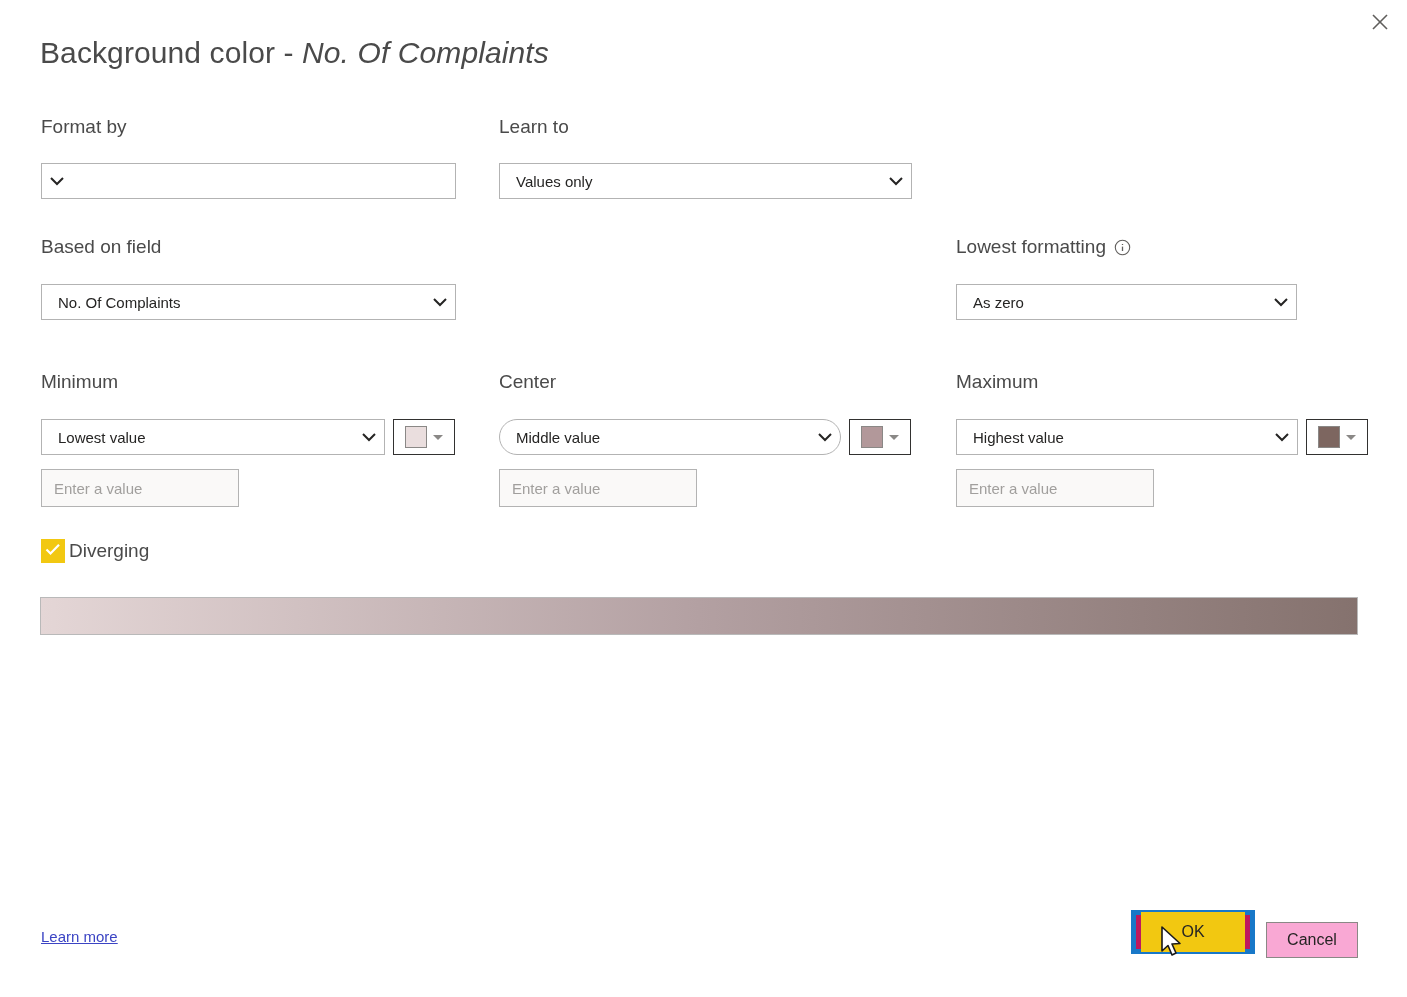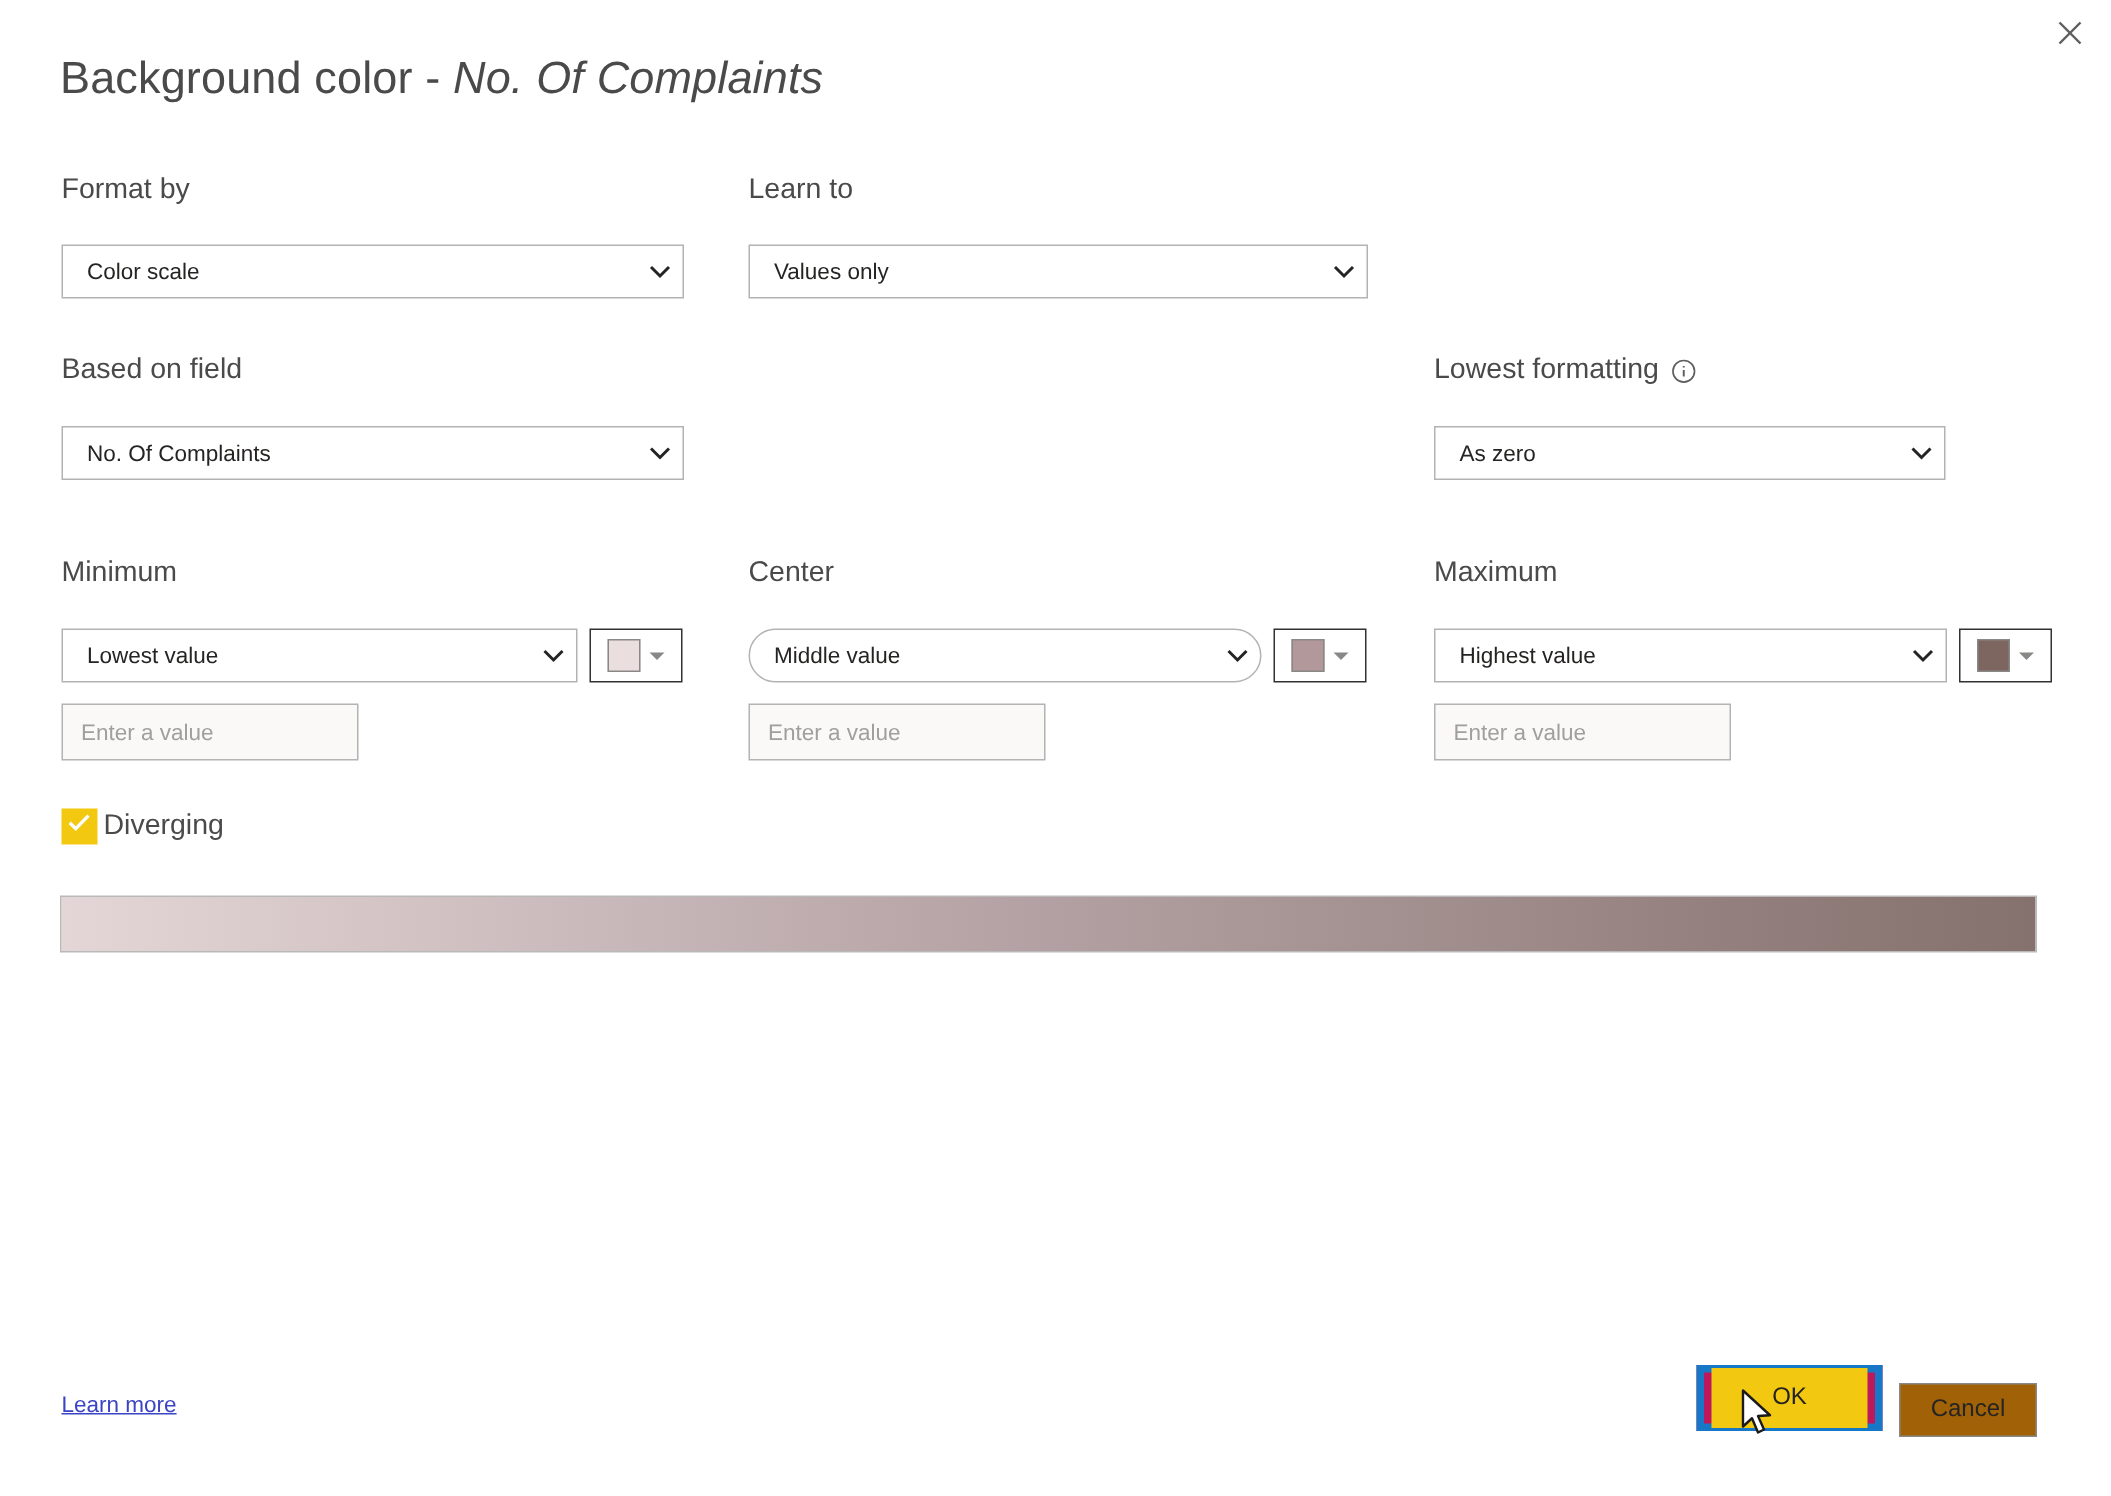--- a/index.html
+++ b/index.html
@@ -175,21 +175,21 @@
     font-family: "Liberation Sans", sans-serif;
     font-size: 16px;
     color: #252423;
     cursor: pointer;
     position: relative;
   }
   .cancel-button {
     position: absolute;
     left: 1266px; top: 922px;
     width: 92px; height: 36px;
-    background: #a16207;
+    background: #f9a8d4;
     border: 1px solid #8a8886;
     font-family: "Liberation Sans", sans-serif;
     font-size: 16px;
     color: #252423;
     cursor: pointer;
   }
 
   
   .cursor-pointer {
     position: absolute;
@@ -210,21 +210,20 @@
 </div>
 
 <div class="dialog-title">
   <span>Background color - </span><span class="field-name">No. Of Complaints</span>
 </div>
 
 <div style="position:absolute; left:41px; top:116px;">
   <div class="field-label">Format by</div>
 </div>
 <div class="dropdown" style="position:absolute; left:41px; top:163px; width:415px;">
-  <span class="dd-text">Color scale</span>
   <span class="dd-chevron">
     <svg width="14" height="10" viewBox="0 0 14 10">
       <path d="M1 2 L7 8 L13 2" fill="none" stroke="#252423" stroke-width="2"></path>
     </svg>
   </span>
 </div>
 
 <div style="position:absolute; left:499px; top:116px;">
   <div class="field-label">Learn to</div>
 </div>

